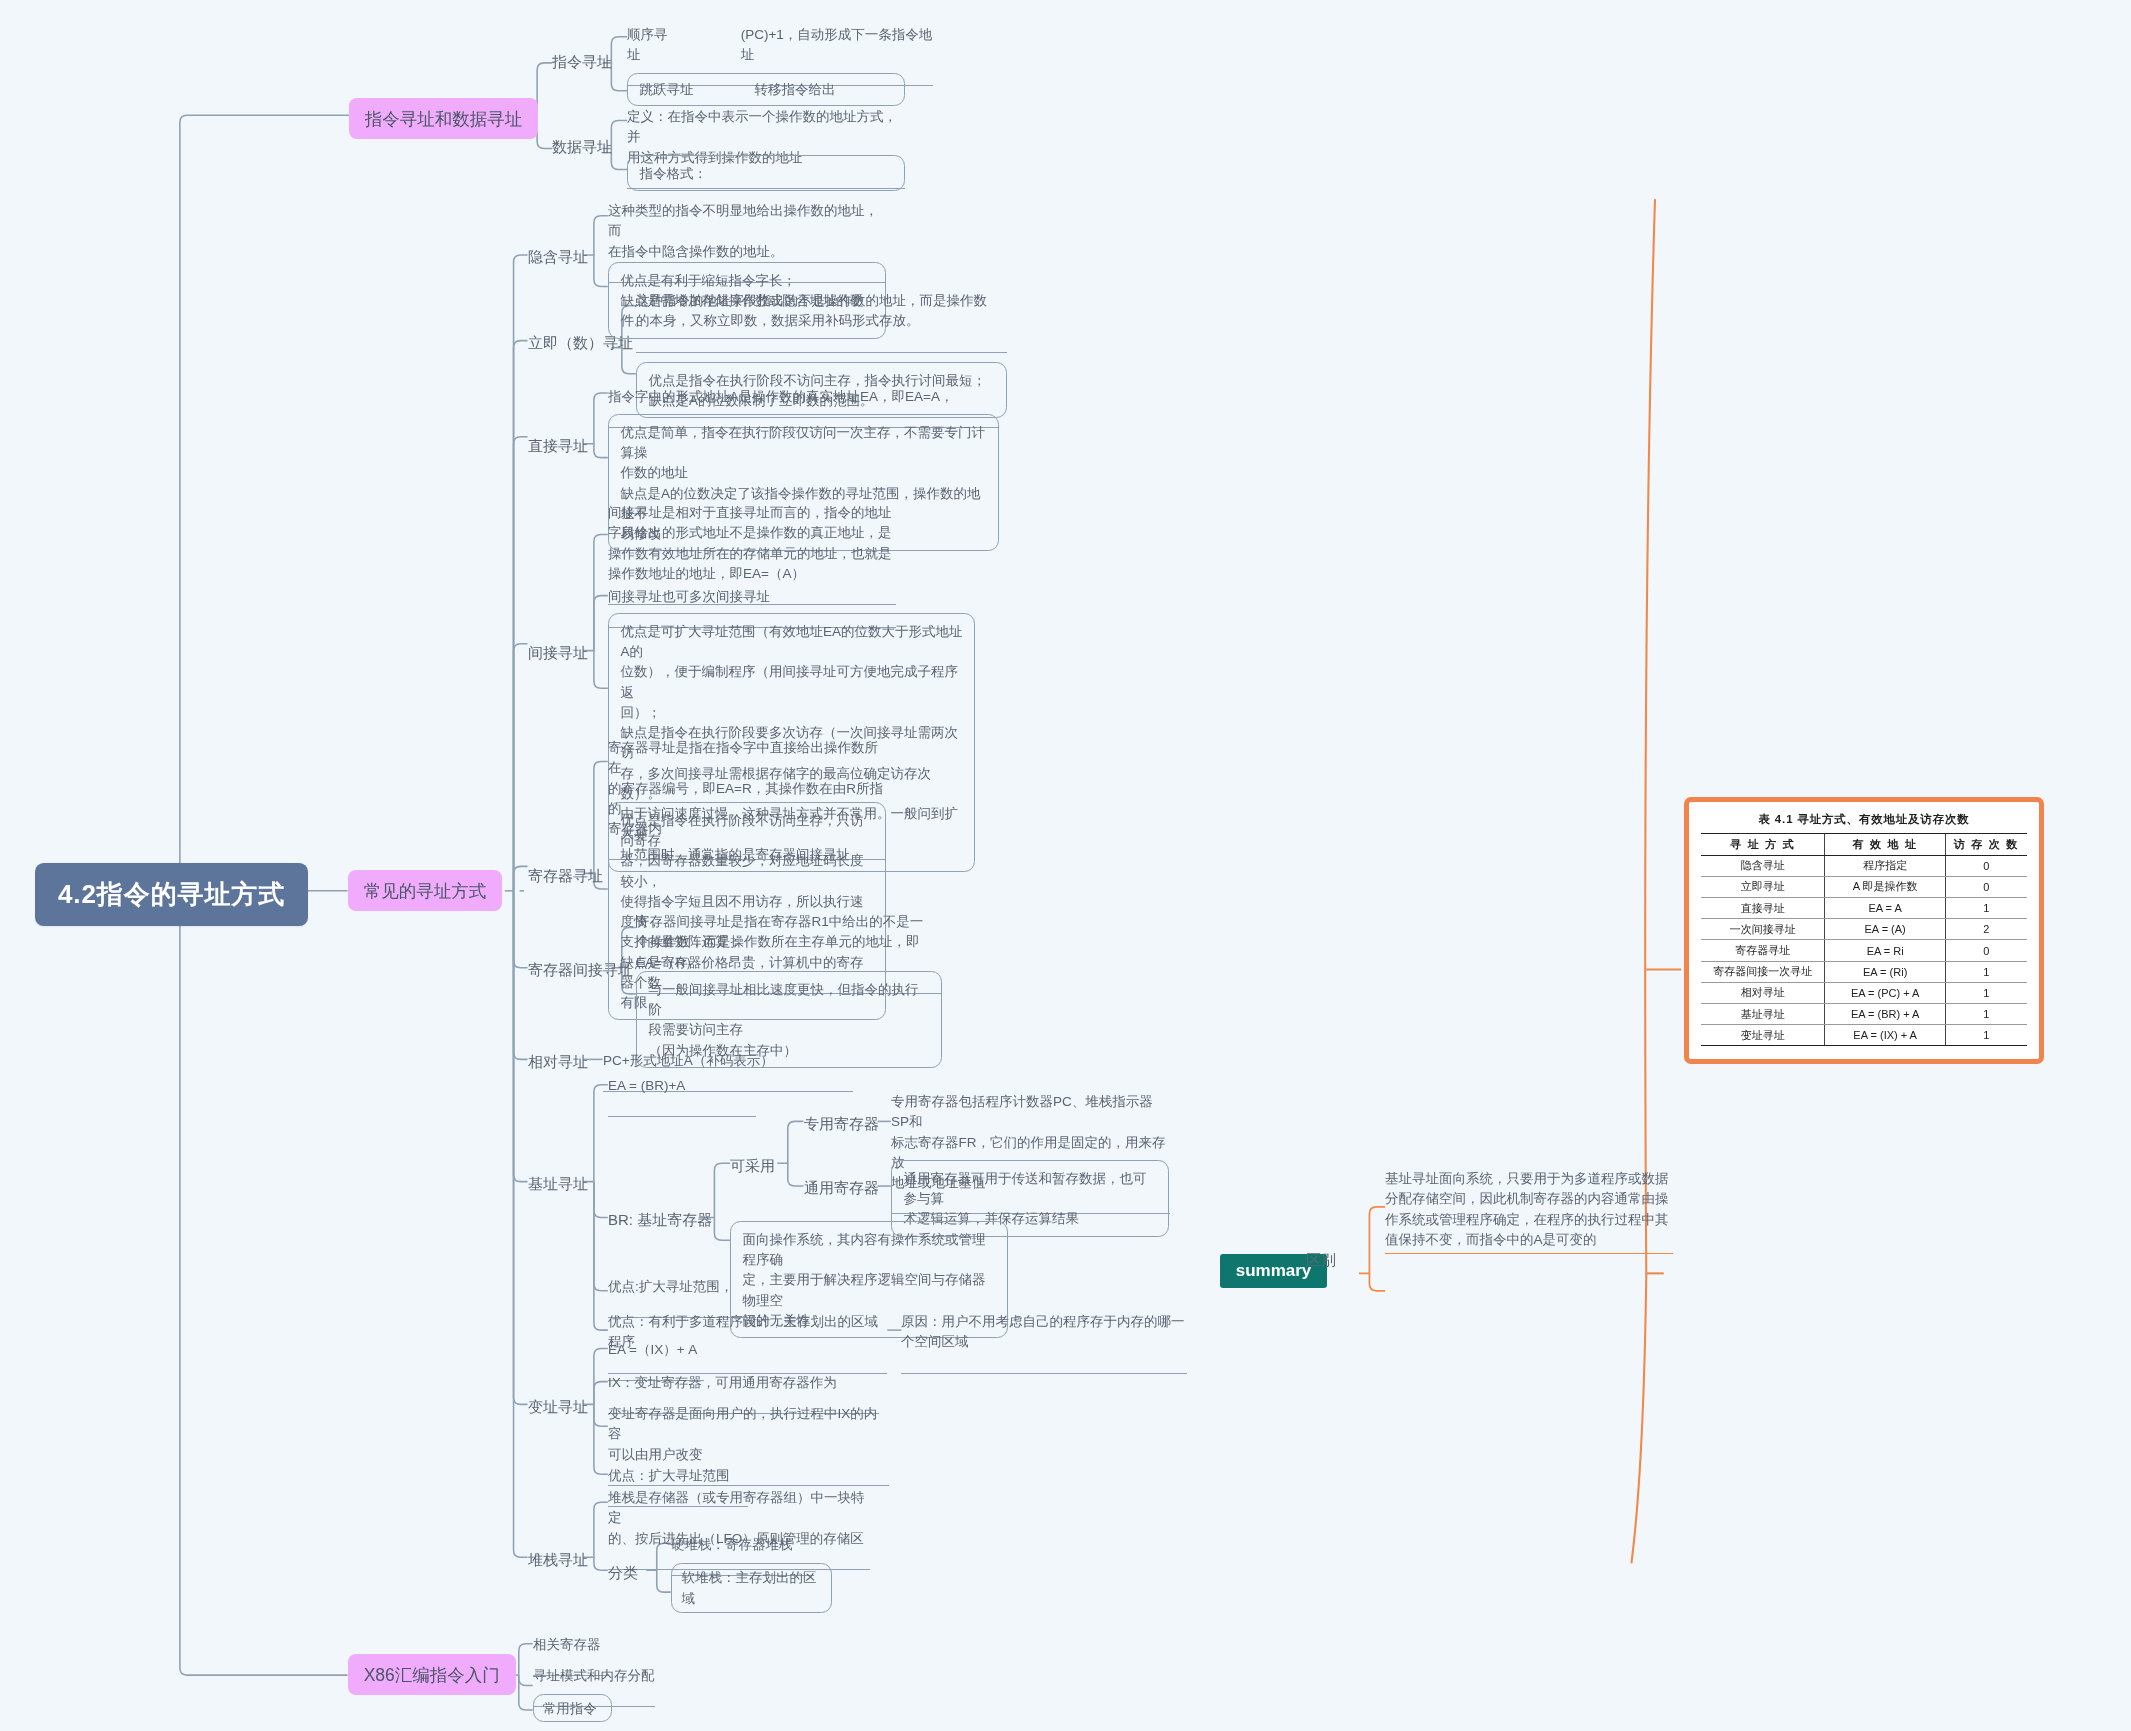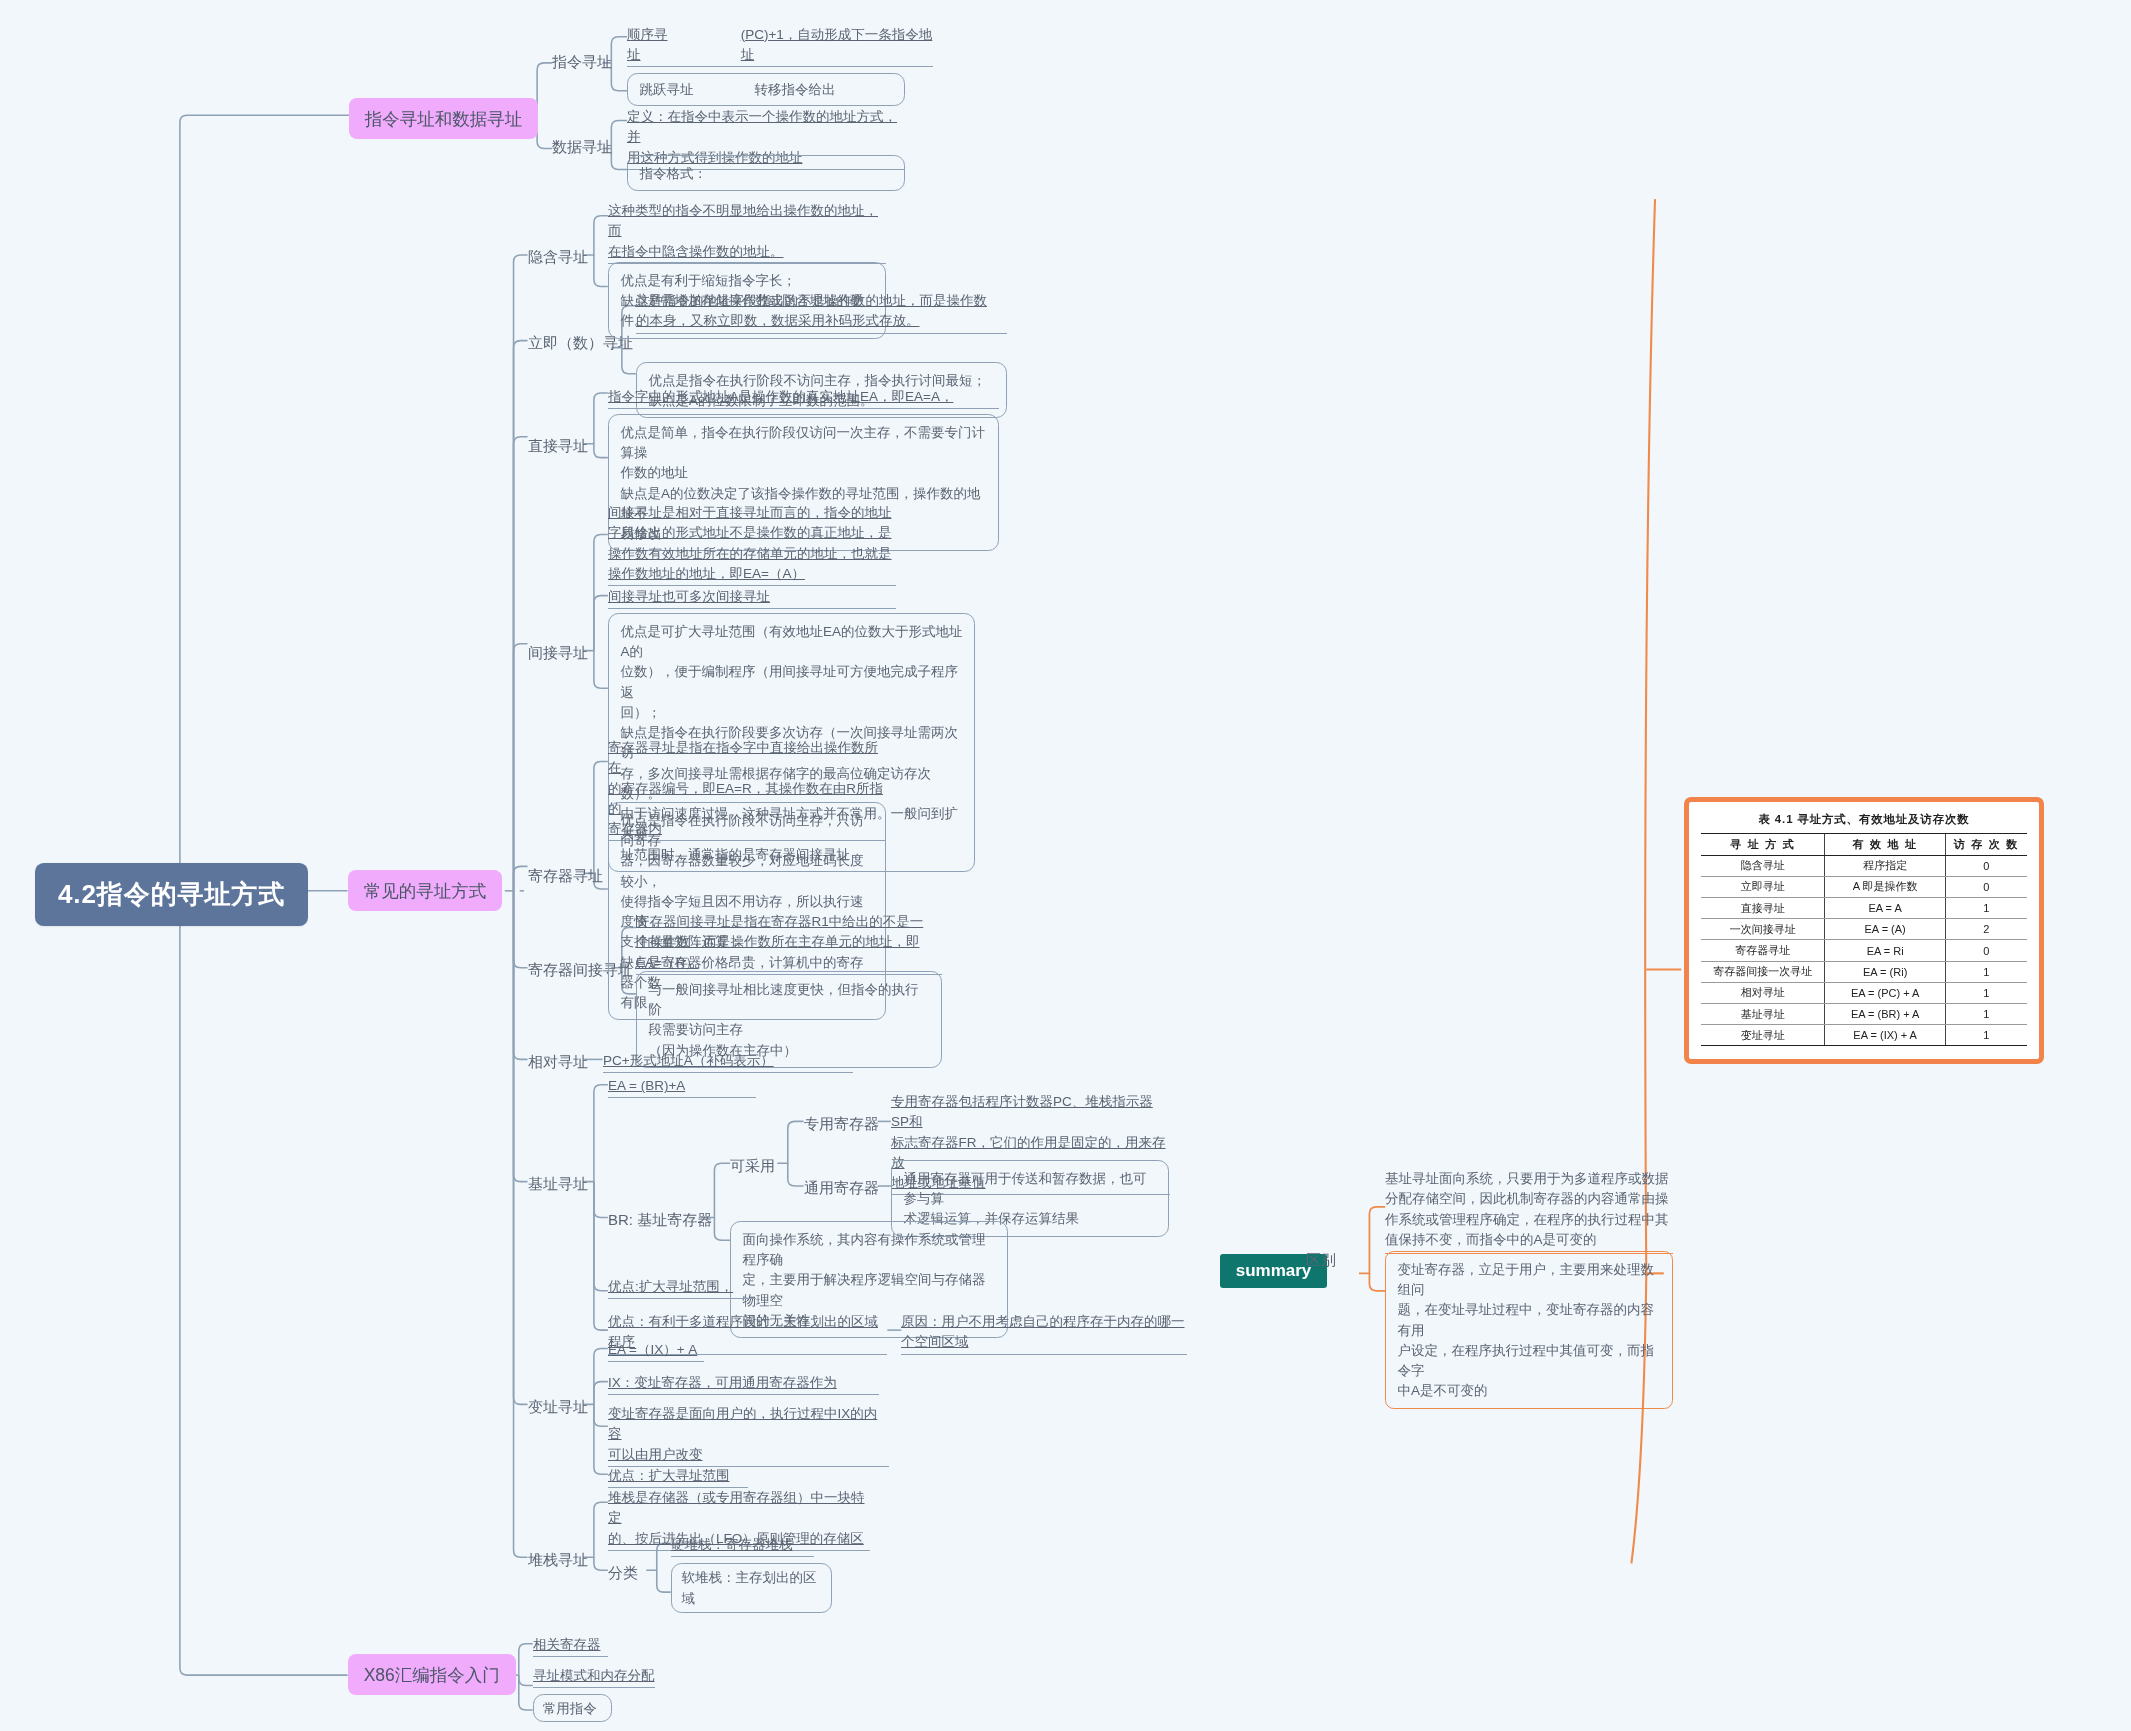--- a/index.html
+++ b/index.html
@@ -57,21 +57,21 @@
     line-height:1.45;
   }
 
   
   .leaf{
     font-size:13.5px;
     color:#5b6472;
     line-height:1.5;
     white-space:pre-line;
   }
-  .leaf.u{border-bottom:1.4px solid #8fa2b5;padding-bottom:1px;text-decoration:underline;}
+  .leaf.u{border-bottom:1.4px solid #8fa2b5;padding-bottom:20px;}
   .leaf.uo{border-bottom:1.7px solid #f08a4b;padding-bottom:2.6px;}
 
   
   .rbox{
     border:1.4px solid #8fa2b5;
     border-radius:10.5px;
     padding:7.9px 11.4px 6.1px 11.4px;
     font-size:13.5px;
     line-height:1.5;
     color:#5b6472;
@@ -336,24 +336,20 @@
   <div class="node rbox" style="left:533px;top:1694px;width:79px;padding:3.5px 8.7px 2.6px 8.7px;">常用指令</div>
 
   <div class="node" style="left:1220px;top:1254px;">
     <div class="sum-box">summary</div>
   </div>
   <div class="node lbl" style="left:1306px;top:1249px;">区别</div>
   <div class="node leaf uo" style="left:1385px;top:1169px;width:288px;">基址寻址面向系统，只要用于为多道程序或数据
 分配存储空间，因此机制寄存器的内容通常由操
 作系统或管理程序确定，在程序的执行过程中其
 值保持不变，而指令中的A是可变的</div>
-  <div class="node rbox orange" style="left:1385px;top:1251px;width:288px;">变址寄存器，立足于用户，主要用来处理数组问
-题，在变址寻址过程中，变址寄存器的内容有用
-户设定，在程序执行过程中其值可变，而指令字
-中A是不可变的</div>
 
   <div class="node tablecard" style="left:1684px;top:797px;width:360px;">
     <div class="tcap">表 4.1  寻址方式、有效地址及访存次数</div>
     <table class="addr">
       <thead>
         <tr>
           <th style="width:38%">寻 址 方 式</th>
           <th class="colsep" style="width:37%">有 效 地 址</th>
           <th class="colsep" style="width:25%">访 存 次 数</th>
         </tr>

